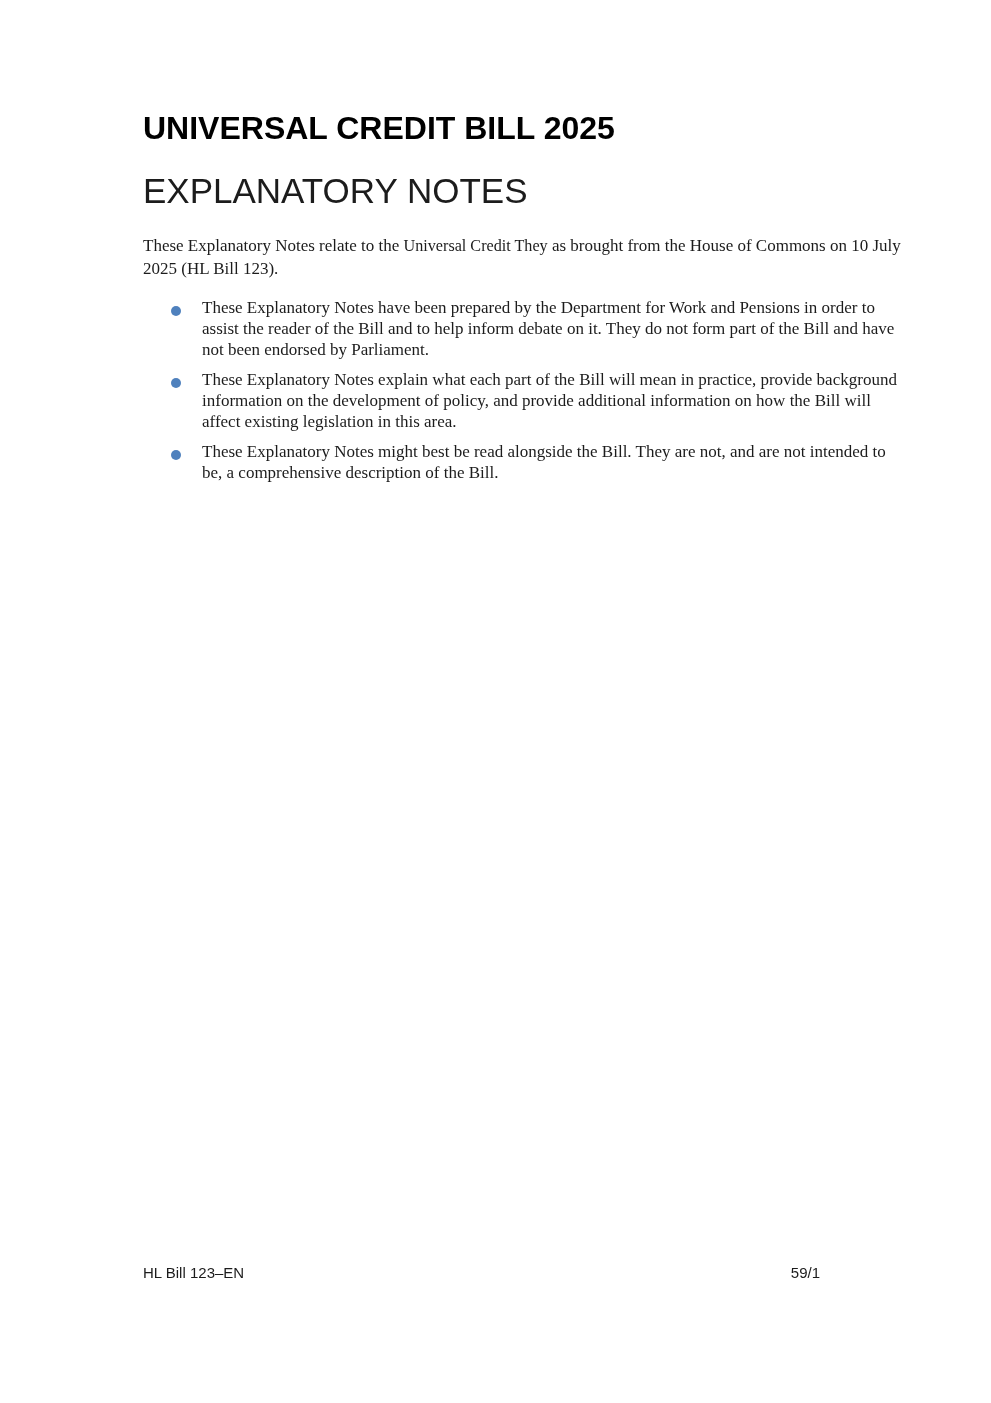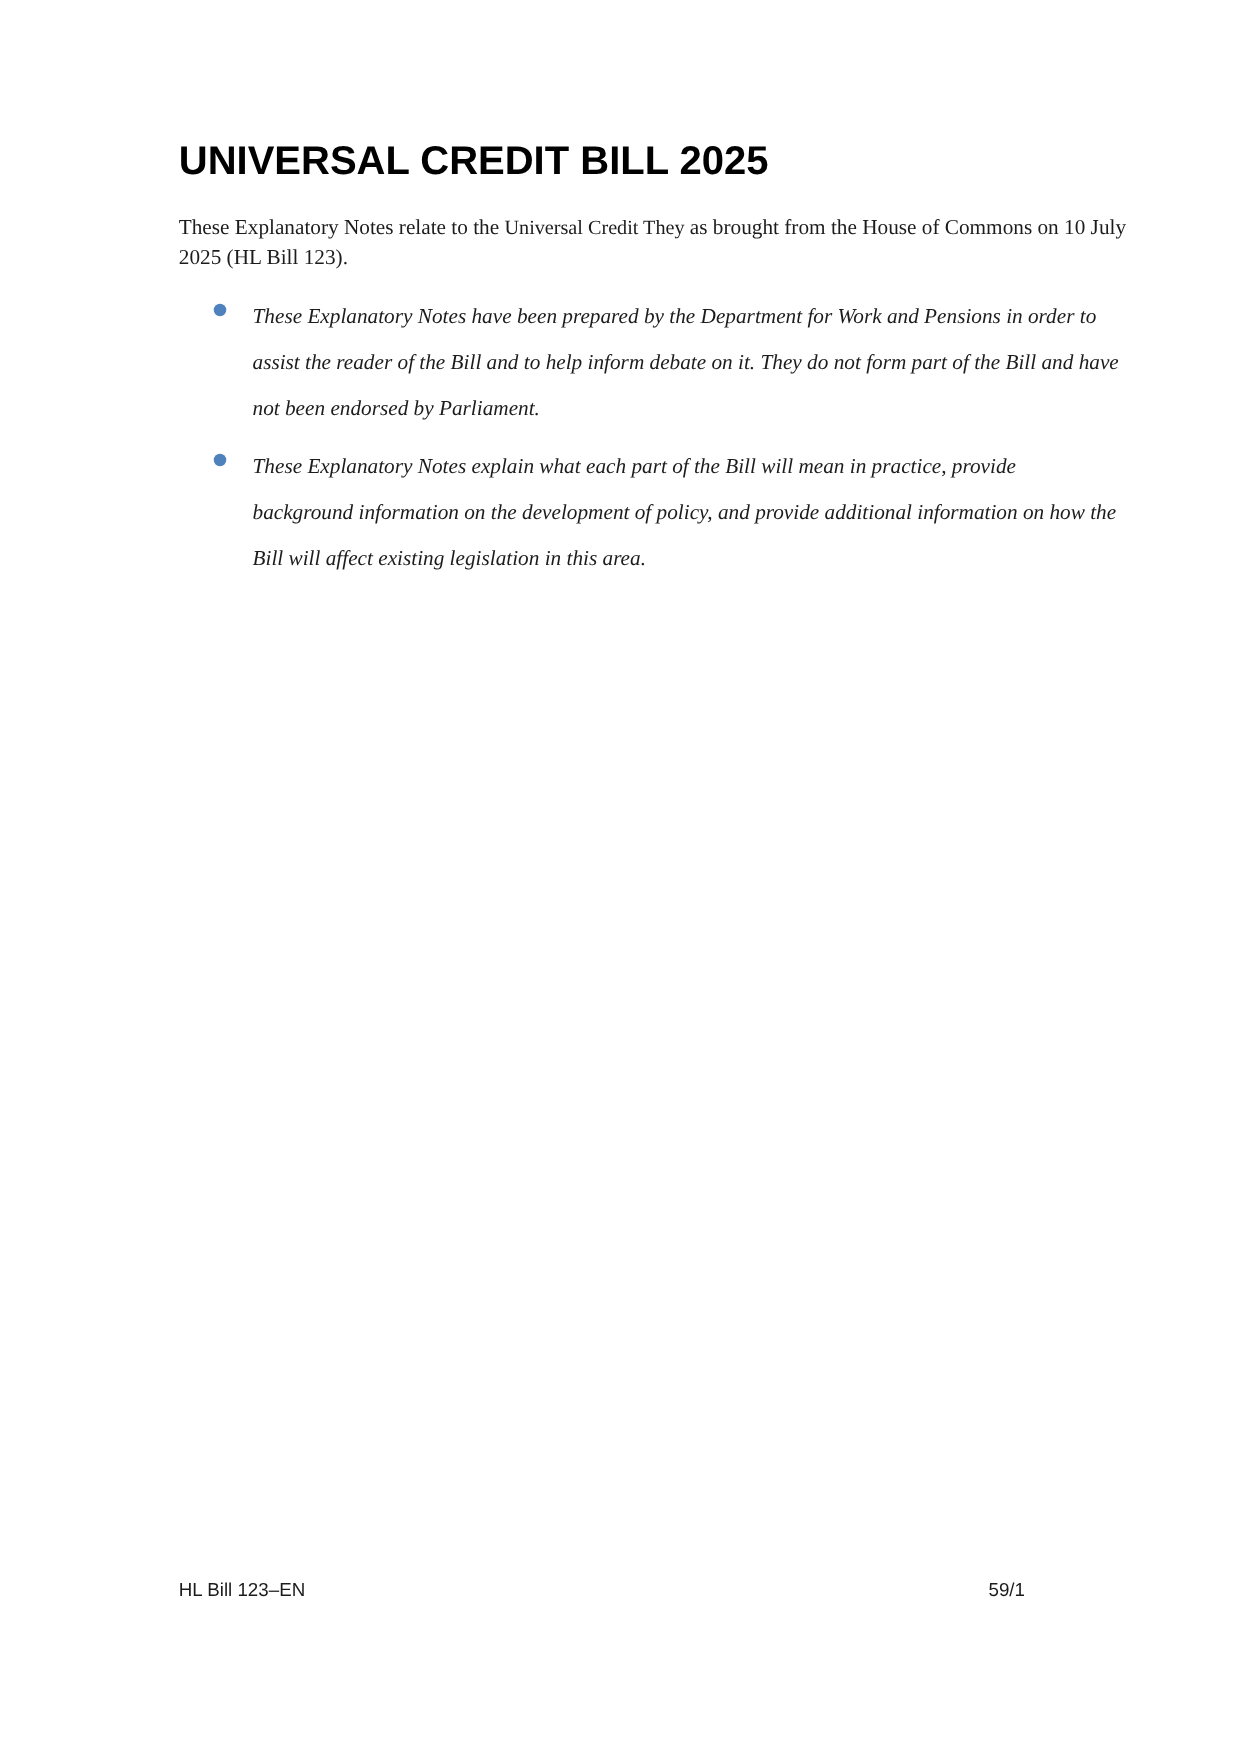--- a/index.html
+++ b/index.html
@@ -53,23 +53,22 @@
   }
   .bullet-list {
     list-style: none;
     margin-top: 17px;
     padding-left: 59px;
     width: 754px;
   }
   .bullet-item {
     position: relative;
     font-size: 17px;
-    line-height: 37px;
+    line-height: 21px;
     margin-bottom: 9px;
-    font-style: italic;
   }
   .bullet-dot {
     position: absolute;
     left: -31px;
     top: 9px;
     width: 10px;
     height: 10px;
     border-radius: 50%;
     background: #4f81bd;
   }
@@ -86,33 +85,38 @@
   }
 </style>
 </head>
 <body>
 
 <div class="page">
   <div class="content">
 
     <h1 class="doc-title">UNIVERSAL CREDIT BILL 2025</h1>
 
+    <div class="doc-subtitle">EXPLANATORY NOTES</div>
 
 
     <p class="intro"><span>These Explanatory Notes relate to the </span><span class="bill-name">Universal Credit They</span><span> as brought from the House of Commons on 10 July 2025 (HL Bill 123).</span></p>
 
     <ul class="bullet-list">
       <li class="bullet-item">
         <span class="bullet-dot"></span>
         <span>These Explanatory Notes have been prepared by the Department for Work and Pensions in order to assist the reader of the Bill and to help inform debate on it. They do not form part of the Bill and have not been endorsed by Parliament.</span>
       </li>
       <li class="bullet-item">
         <span class="bullet-dot"></span>
         <span>These Explanatory Notes explain what each part of the Bill will mean in practice, provide background information on the development of policy, and provide additional information on how the Bill will affect existing legislation in this area.</span>
       </li>
+      <li class="bullet-item">
+        <span class="bullet-dot"></span>
+        <span>These Explanatory Notes might best be read alongside the Bill. They are not, and are not intended to be, a comprehensive description of the Bill.</span>
+      </li>
     </ul>
 
   </div>
 
   <div class="footer">
     <span>HL Bill 123–EN</span>
     <span>59/1</span>
   </div>
 </div>
 

